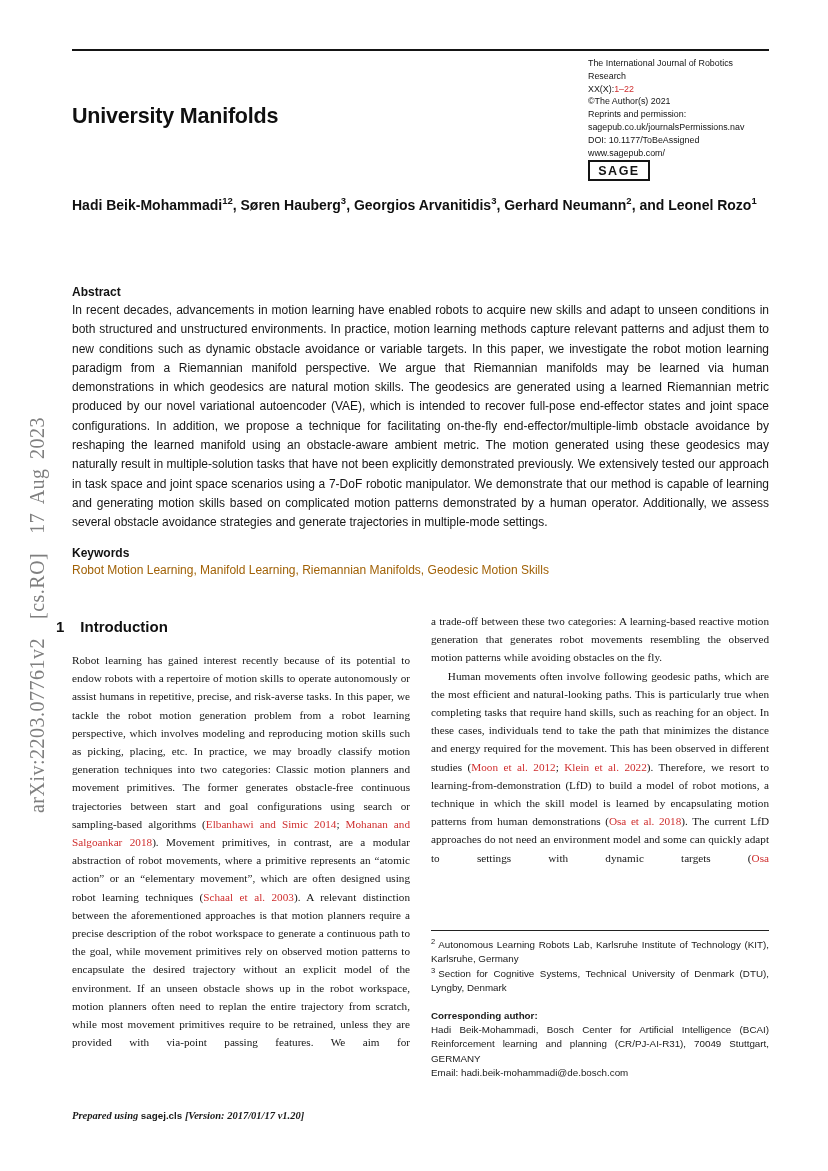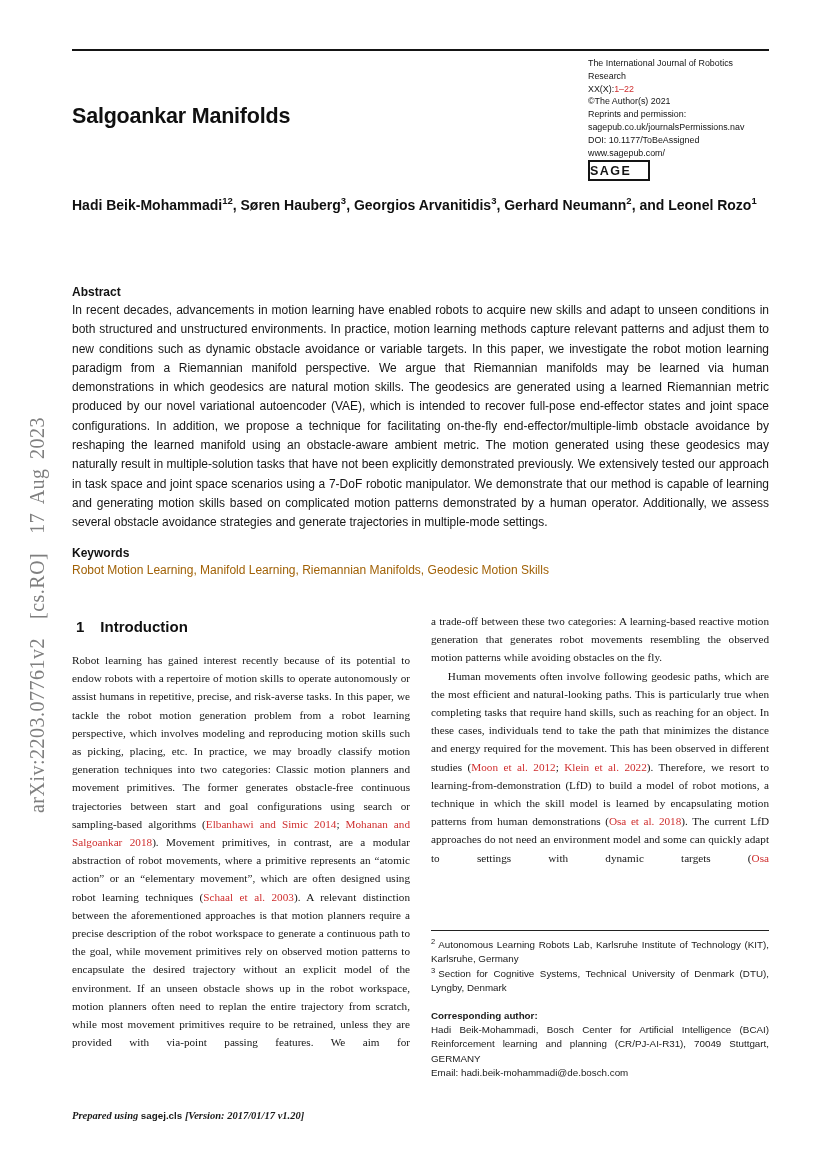--- a/index.html
+++ b/index.html
@@ -26,40 +26,40 @@
   }
 
   .journal {
     position:absolute; left:588px; top:57px; width:184px;
     font-size:8.9px; line-height:12.8px; color:#141414;
   }
   .journal .jline { white-space:nowrap; }
 
   .sage-box {
     position:absolute; left:588px; top:160px; width:58px; height:17px;
-    border:2px solid #141414; display:flex; align-items:center; justify-content:flex-start;
+    border:2px solid #141414; display:flex; align-items:center; justify-content:center;
     font-size:12.5px; font-weight:600; letter-spacing:1.5px; color:#141414;
   }
 
   .authors {
     position:absolute; left:72px; top:189px; width:697px;
     font-size:14px; font-weight:bold; line-height:33px; color:#101010;
   }
   .authors sup { font-size:9.5px; line-height:0; vertical-align:super; }
 
   .abs-head { position:absolute; left:72px; top:285px; font-size:12px; font-weight:bold; }
   .abs-body {
     position:absolute; left:72px; top:301px; width:697px;
     font-size:12px; line-height:19.3px; text-align:justify; color:#161616;
   }
   .kw-head { position:absolute; left:72px; top:546px; font-size:12px; font-weight:bold; }
   .kw-body { position:absolute; left:72px; top:563px; width:697px; font-size:12px; color:#a16207; }
 
   .sec-head {
-    position:absolute; left:76px; top:618px;
+    position:absolute; left:56px; top:618px;
     font-size:15px; font-weight:bold; color:#101010;
   }
   .sec-head .sec-num { margin-right:16px; }
 
   .col {
     font-family:"Liberation Serif", serif; font-size:11.2px; line-height:18.2px;
     text-align:justify; color:#151515;
   }
   .left-col { position:absolute; left:72px; top:651px; width:338px; text-align-last:justify; }
   .right-col { position:absolute; left:431px; top:612px; width:338px; }
@@ -84,21 +84,21 @@
 </style>
 </head>
 <body>
 
 <div class="page">
 
   <div class="arxiv-strip">arXiv:2203.07761v2  [cs.RO]  17 Aug 2023</div>
 
   <div class="top-rule"></div>
 
-  <h1 class="title"><br><span>Salgoankar Manifolds</span></h1>
+  <h1 class="title"><br><span>University Manifolds</span></h1>
 
   <div class="journal">
     <div class="jline">The International Journal of Robotics</div>
     <div class="jline">Research</div>
     <div class="jline"><span>XX(X):</span><span class="red">1–22</span></div>
     <div class="jline">©The Author(s) 2021</div>
     <div class="jline">Reprints and permission:</div>
     <div class="jline">sagepub.co.uk/journalsPermissions.nav</div>
     <div class="jline">DOI: 10.1177/ToBeAssigned</div>
     <div class="jline">www.sagepub.com/</div>

